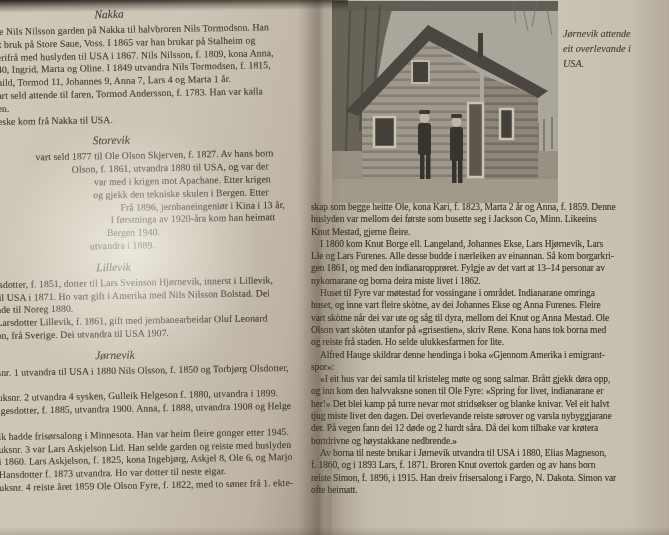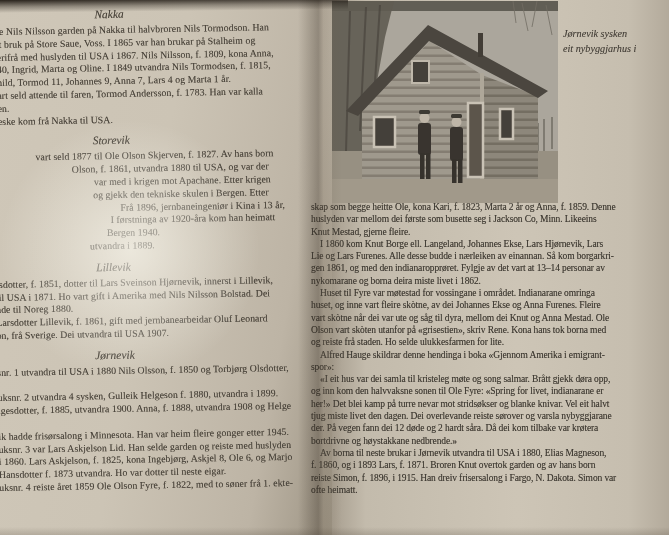--- a/index.html
+++ b/index.html
@@ -149,22 +149,23 @@
       <rect x="118" y="126" width="13" height="34" rx="3" fill="#2e2a25"></rect>
       <rect x="120" y="158" width="4.5" height="24" fill="#2b2722"></rect>
       <rect x="126" y="158" width="4.5" height="24" fill="#2b2722"></rect>
       <circle cx="124.5" cy="121" r="5" fill="#c6beaf"></circle>
       <rect x="119" y="113" width="11" height="4" rx="1.5" fill="#33302a"></rect>
     </g>
     <rect width="226" height="202" fill="#8d867a" opacity="0.12"></rect>
   </svg>
 
   <div id="caption">
-      <div class="line">Jørnevik sysken</div>
-      <div class="line">eit nybyggjarhus i</div>
+      <div class="line">Jørnevik attende</div>
+      <div class="line">eit overlevande i</div>
+      <div class="line">USA.</div>
     </div>
 
   <div id="right-text">
       <div class="line">skap som begge heitte Ole, kona Kari, f. 1823, Marta 2 år og Anna, f. 1859. Denne</div>
       <div class="line">huslyden var mellom dei første som busette seg i Jackson Co, Minn. Likeeins</div>
       <div class="line">Knut Mestad, gjerne fleire.</div>
       <div class="line" style="text-indent: 9px;">I 1860 kom Knut Borge ell. Langeland, Johannes Ekse, Lars Hjørnevik, Lars</div>
       <div class="line">Lie og Lars Furenes. Alle desse budde i nærleiken av einannan. Så kom borgarkri-</div>
       <div class="line">gen 1861, og med den indianaropprøret. Fylgje av det vart at 13–14 personar av</div>
       <div class="line">nykomarane og borna deira miste livet i 1862.</div>

